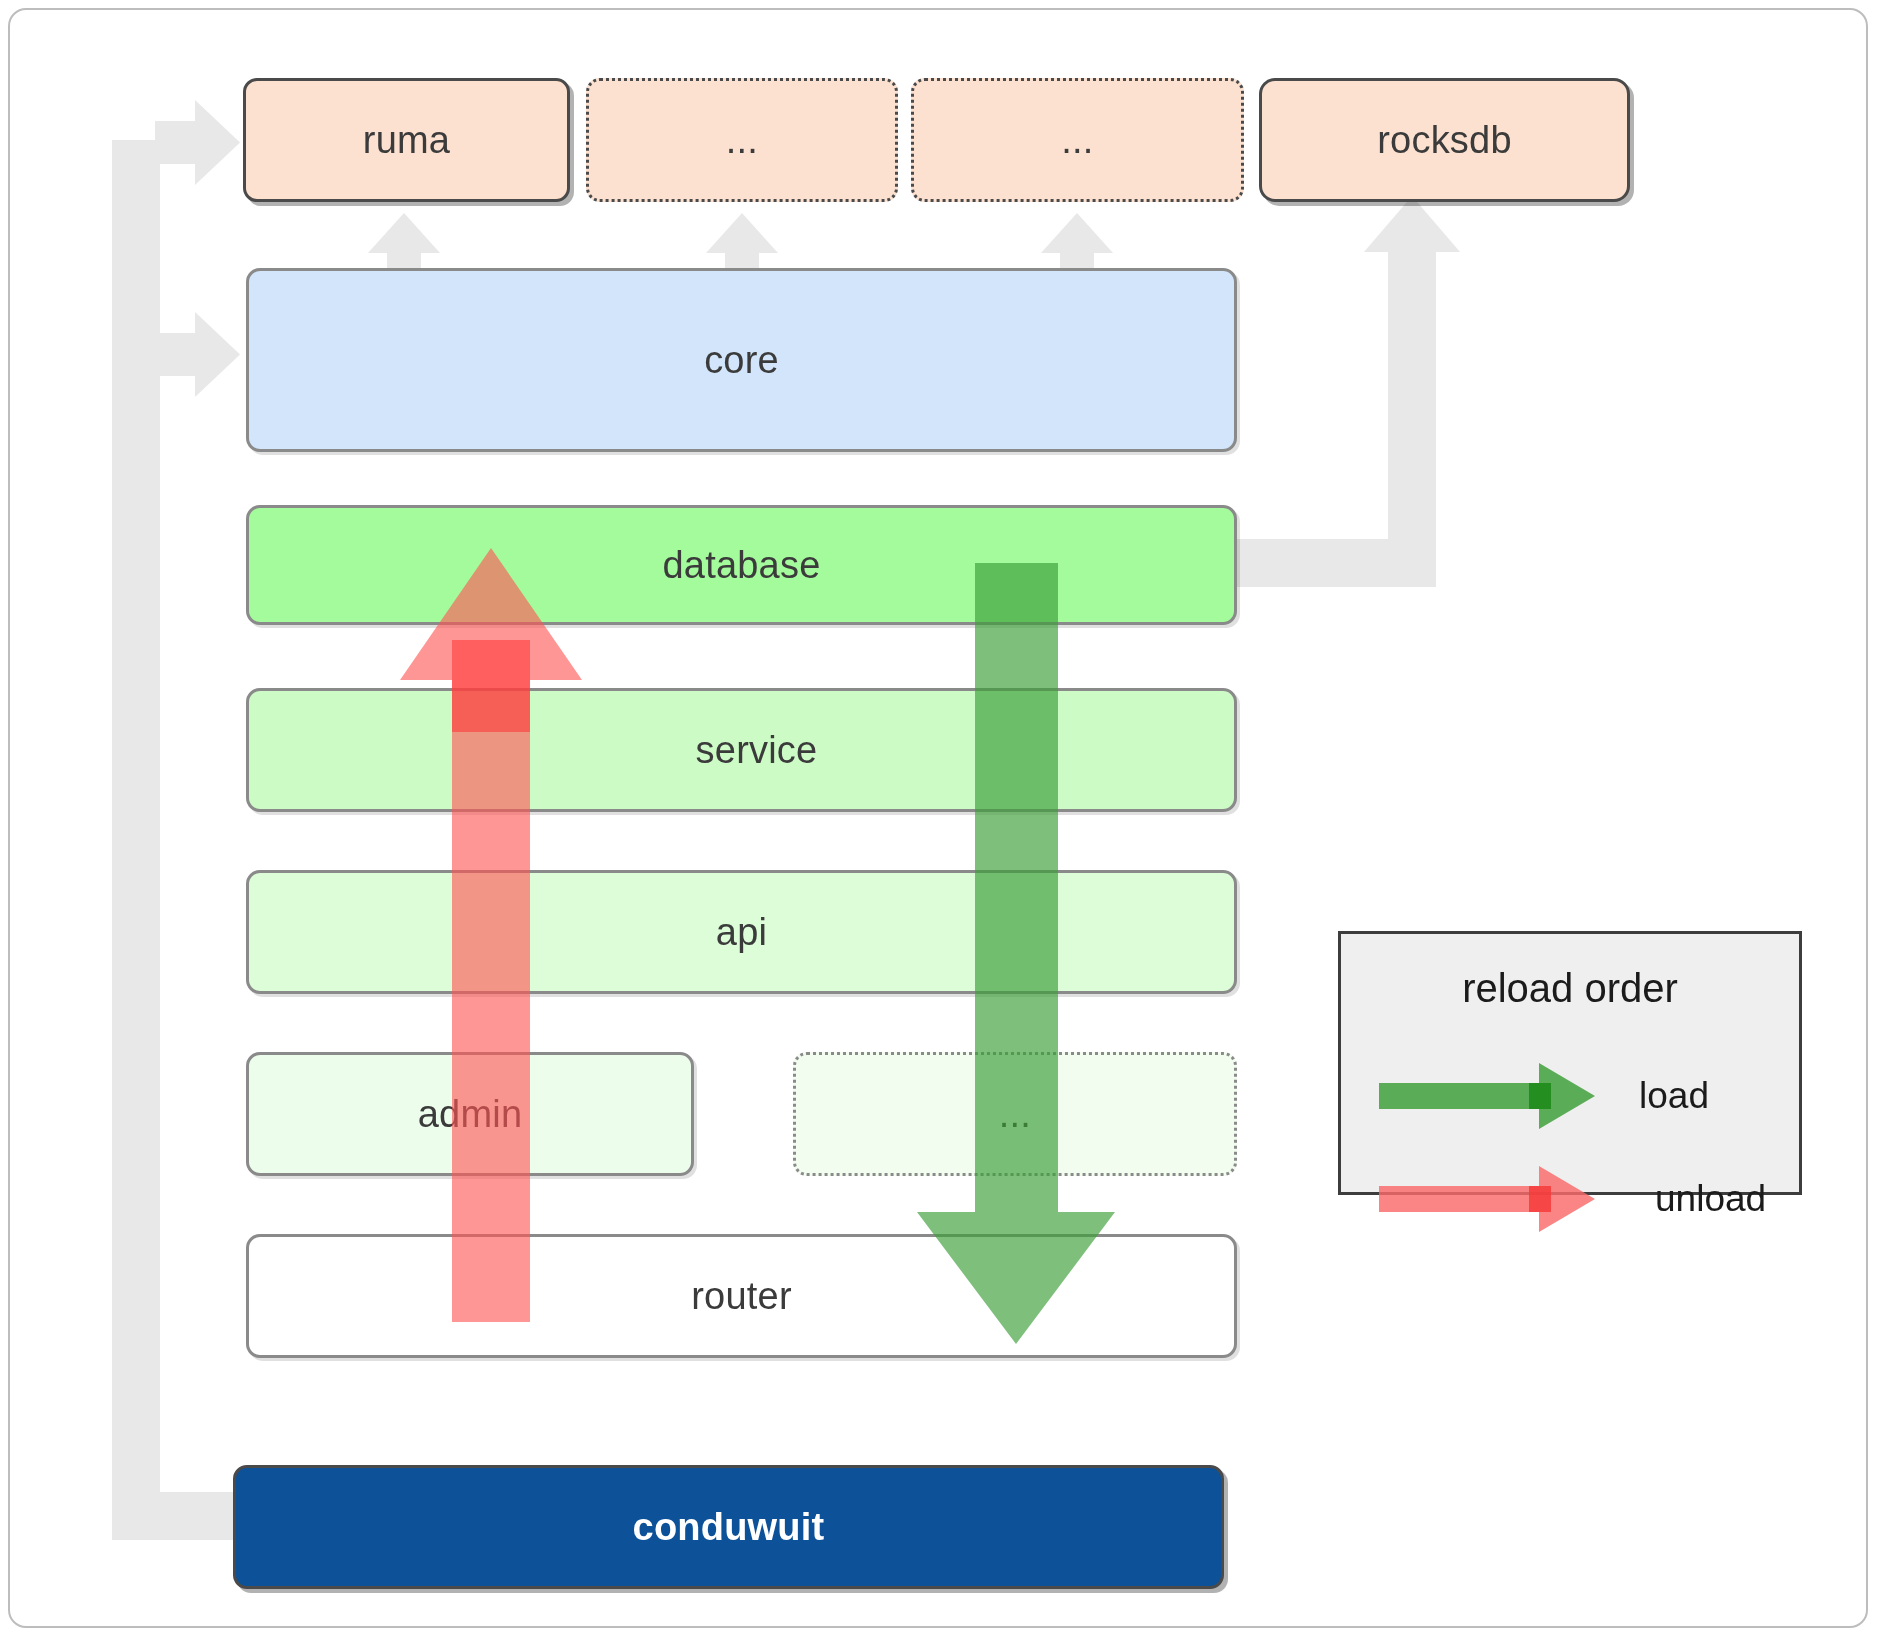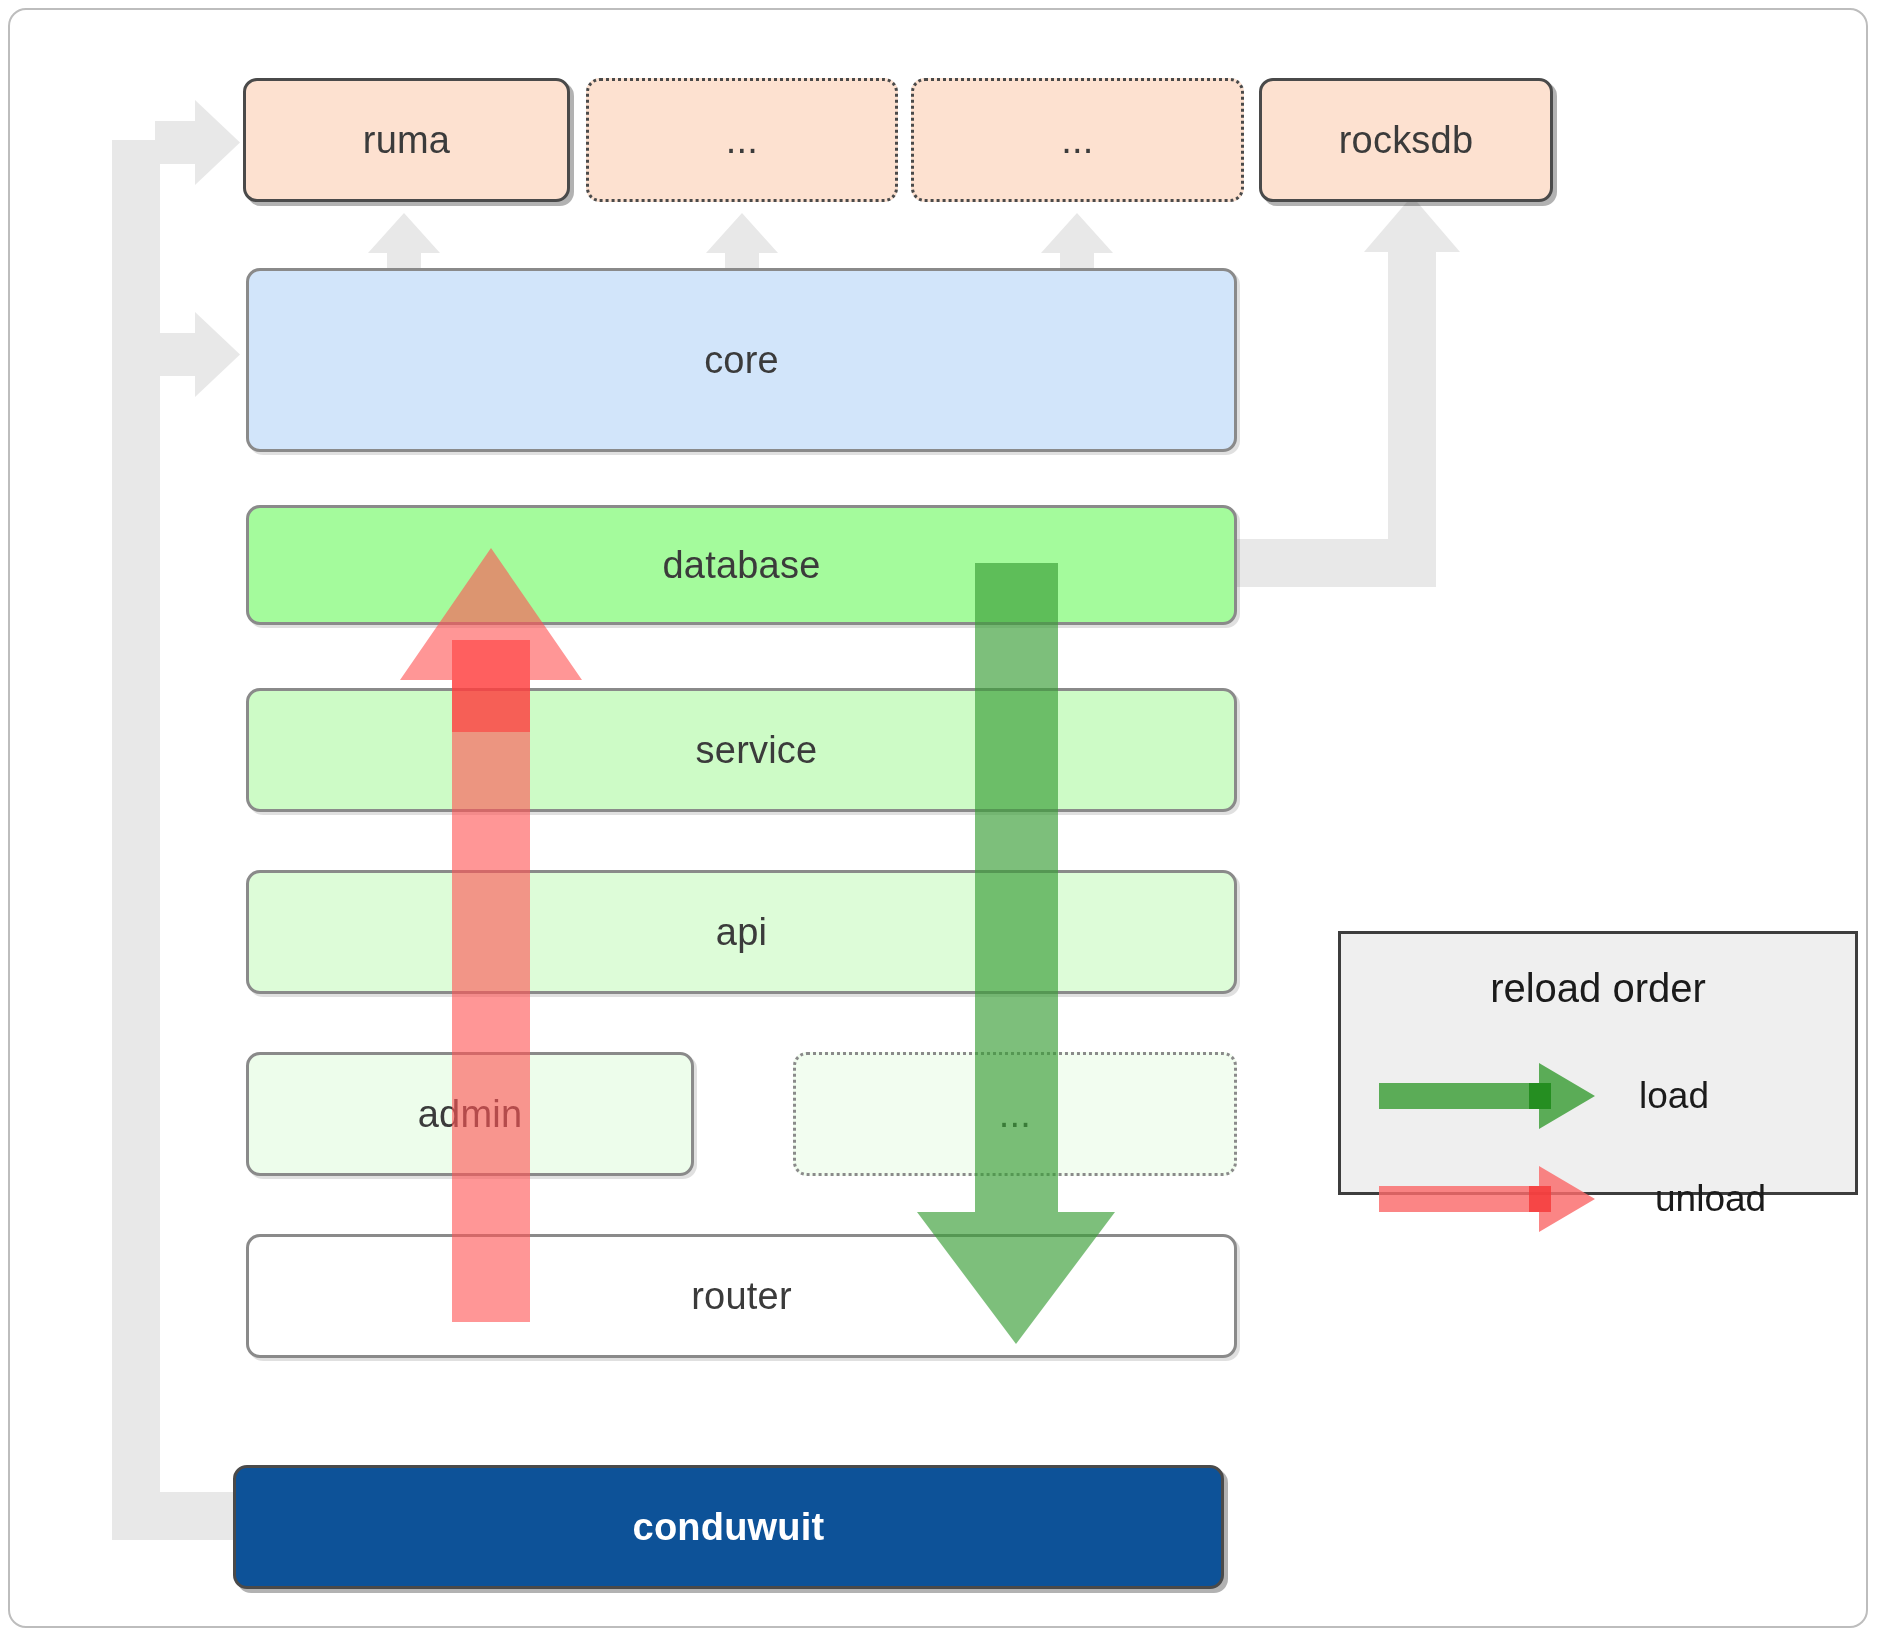--- a/index.html
+++ b/index.html
@@ -88,21 +88,21 @@
     width: 1883px; height: 1643px;
     z-index: 6;
     pointer-events: none;
   }
 
   
   .legend {
     position: absolute;
     left: 1338px;
     top: 931px;
-    width: 520px;
+    width: 464px;
     height: 264px;
     background: #efefef;
     border: 3px solid #3d3d3d;
     box-sizing: border-box;
     z-index: 8;
   }
   .legend-title {
     position: absolute;
     left: 0; right: 0;
     top: 32px;
@@ -172,21 +172,21 @@
   </div>
 
   <div class="node c-peach dotted-dark" style="left:586px; top:78px; width:312px; height:124px;">
     <span class="node-label">...</span>
   </div>
 
   <div class="node c-peach dotted-dark" style="left:911px; top:78px; width:333px; height:124px;">
     <span class="node-label">...</span>
   </div>
 
-  <div class="node c-peach solid-dark shadowed" style="left:1259px; top:78px; width:294px; height:124px;">
+  <div class="node c-peach solid-dark shadowed" style="left:1259px; top:78px; width:371px; height:124px;border-radius:16px;">
     <span class="node-label">rocksdb</span>
   </div>
 
   <div class="node c-blue solid-grey shadow-soft" style="left:246px; top:268px; width:991px; height:184px;">
     <span class="node-label">core</span>
   </div>
 
   <div class="node c-green1 solid-grey shadow-soft" style="left:246px; top:505px; width:991px; height:120px;">
     <span class="node-label">database</span>
   </div>

